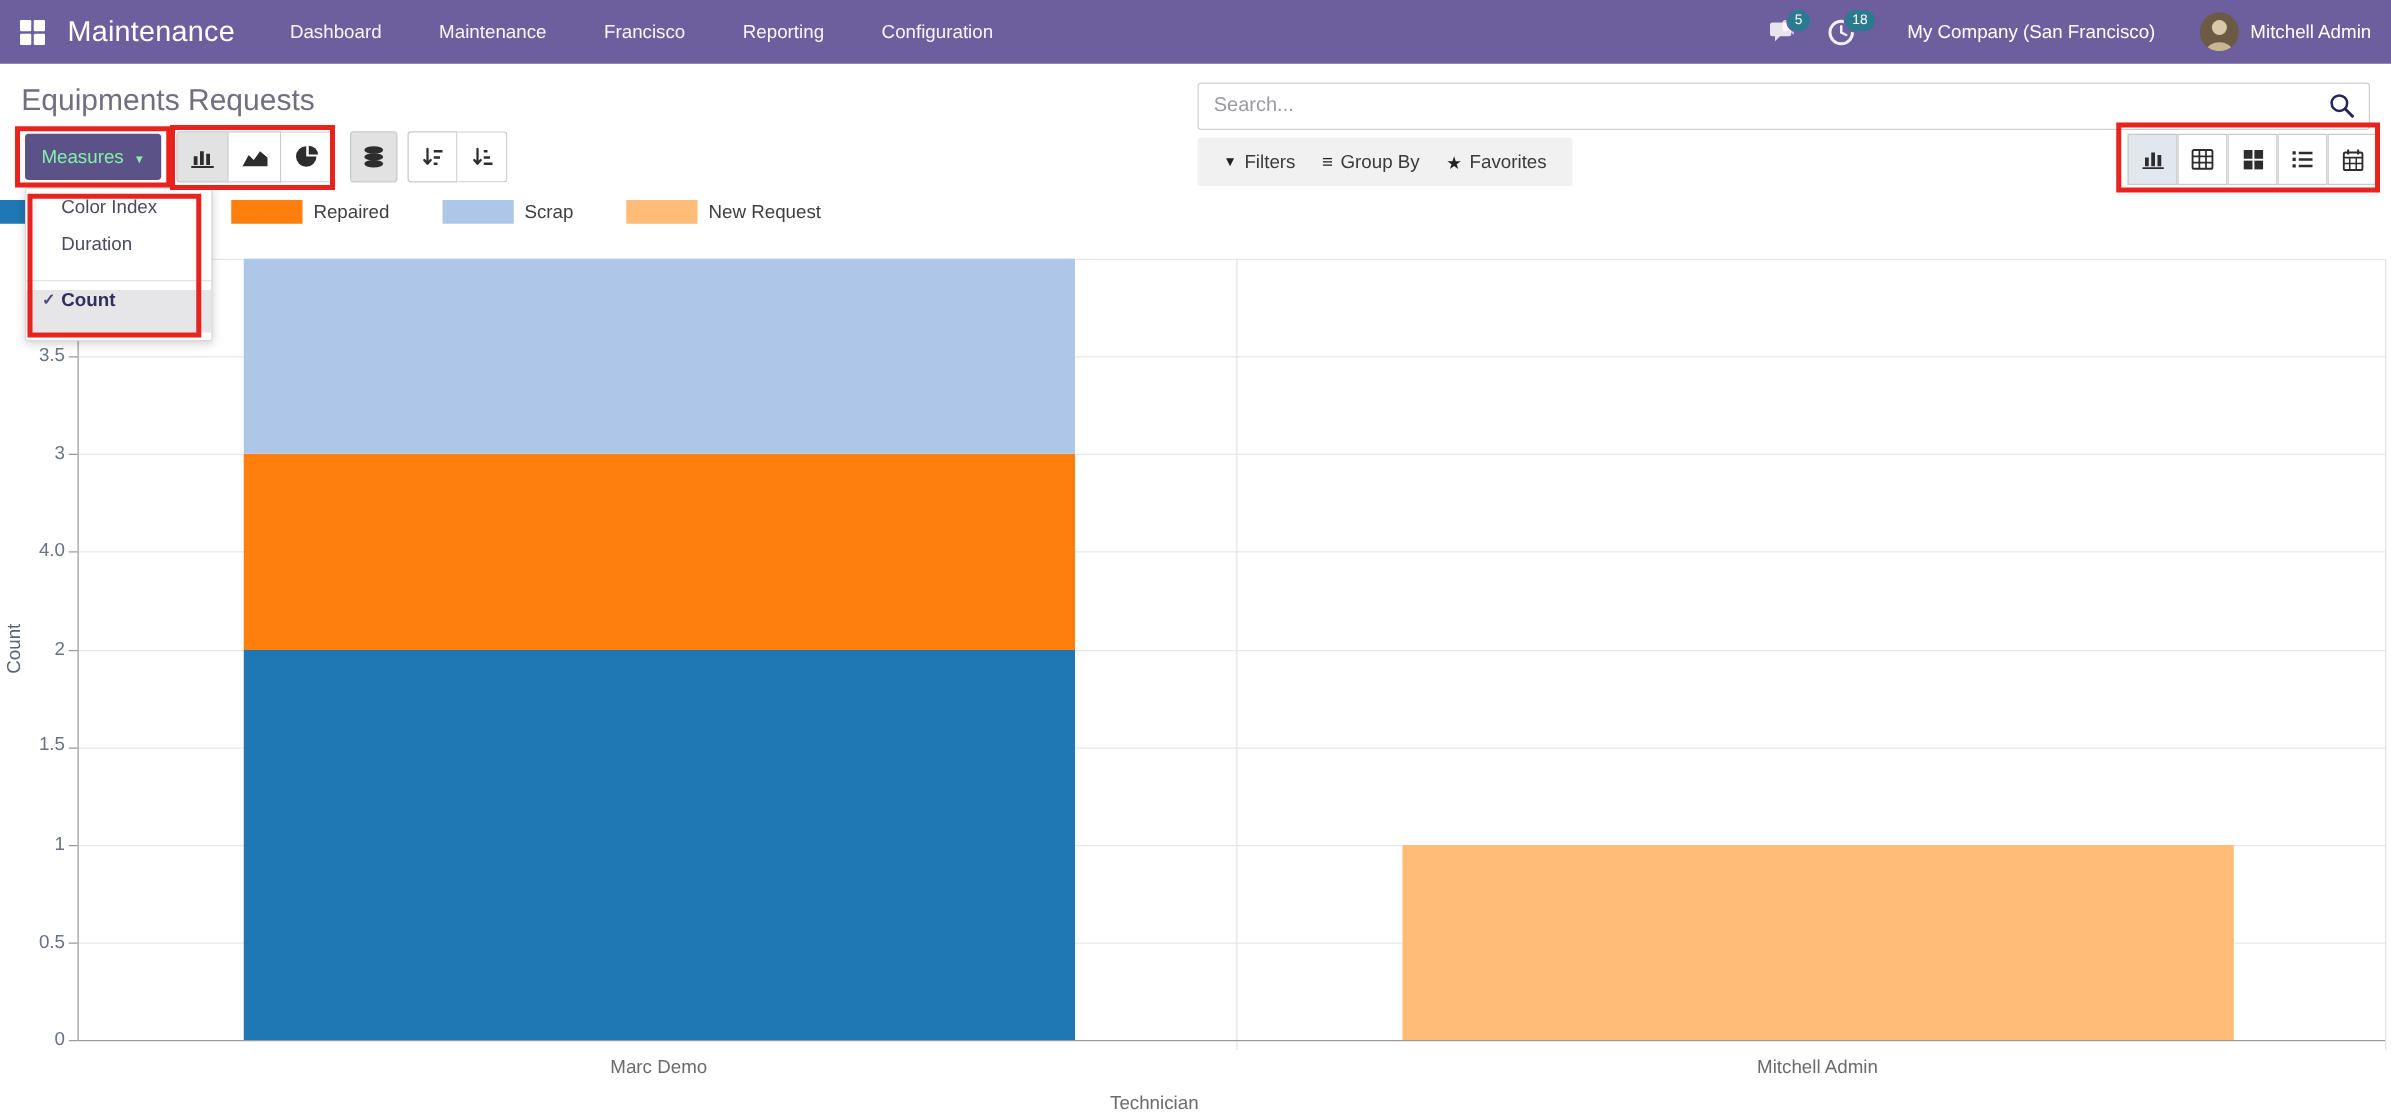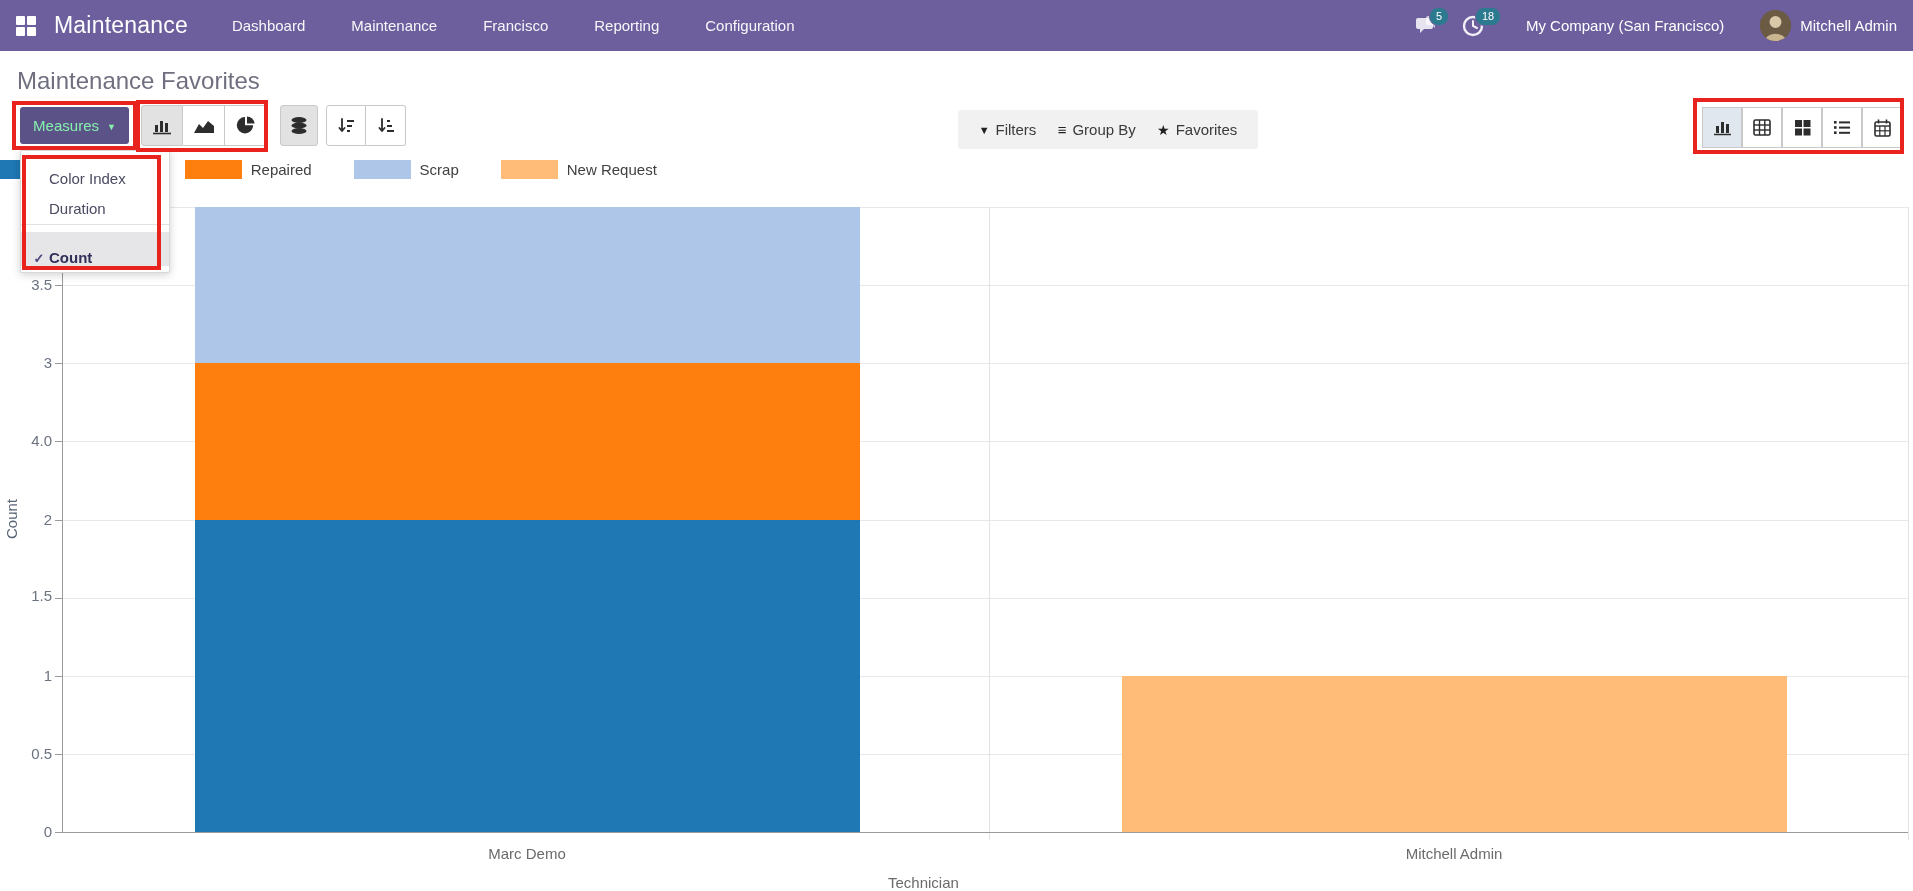--- a/index.html
+++ b/index.html
@@ -41,21 +41,21 @@
   .filter-bar{position:absolute;left:958px;top:110px;width:300px;height:39px;background:#f1f1f1;border-radius:3px;display:flex;align-items:center;justify-content:space-around;font-size:15px;color:#3a3a3a;padding:0 10px;box-sizing:border-box;}
   .filter-item{display:flex;align-items:center;gap:6px;cursor:pointer;white-space:nowrap;}
   .filter-item .glyph{font-size:11px;color:#222;}
   .filter-item .glyph.star{font-size:14px;}
   .switcher{position:absolute;left:1702px;top:107px;display:flex;}
   .switcher .btn{width:40px;height:41px;}
   .switcher .btn.active{background:#e0e7ee;}
 
   
   .dropdown{position:absolute;left:20px;top:150px;width:148px;background:#fff;border:1px solid #d8d8d8;border-radius:2px;box-shadow:0 2px 8px rgba(0,0,0,.18);padding:6px 0;z-index:50;font-size:15px;color:#4a4a60;}
-  .dd-item{display:flex;align-items:flex-end;height:30px;cursor:pointer;}
+  .dd-item{display:flex;align-items:flex-start;height:30px;cursor:pointer;}
   .dd-check{width:20px;flex:none;text-align:center;font-size:13px;color:#4f4880;margin-left:8px;font-weight:bold;}
   .dd-divider{height:1px;background:#e2e2e2;margin:7px 0;}
   .dd-item.selected{background:#e6e6e9;height:34px;font-weight:bold;color:#30305a;}
 
   
   .redbox{position:absolute;border:4px solid #e8231d;z-index:60;pointer-events:none;}
 
   
   #plot{position:absolute;left:0;top:0;width:1913px;height:891px;z-index:1;}
   .gridline-h{position:absolute;height:1px;background:#e8e8e8;}
@@ -114,21 +114,30 @@
             <rect width="31" height="31" fill="#6b5b45"></rect>
             <circle cx="15.5" cy="12" r="6" fill="#d9c9a8"></circle>
             <path d="M4 31 a12 10 0 0 1 23 0 z" fill="#c9b690"></path>
           </svg>
         </div>
         <div class="username">Mitchell Admin</div>
       </div>
     </div>
   </div>
 
-  <div class="page-title">Maintenance Favorites</div>
+  <div class="page-title">Equipments Requests</div>
+  <div class="search-wrap">
+    <input class="search-input" type="text" placeholder="Search..." style="">
+    <span class="search-icon">
+      <svg width="21" height="21" viewBox="0 0 21 21">
+        <circle cx="8.5" cy="8.5" r="6.2" fill="none" stroke="#24245c" stroke-width="2"></circle>
+        <line x1="13.2" y1="13.2" x2="19" y2="19" stroke="#24245c" stroke-width="2.4" stroke-linecap="round"></line>
+      </svg>
+    </span>
+  </div>
 
   <button class="measures-btn">
     <span>Measures</span>
     <span class="caret">▼</span>
   </button>
 
   <div class="btn-group" style="left:141px;top:105px;">
     <div class="btn active">
       <svg width="20" height="18" viewBox="0 0 20 18">
         <rect x="3" y="8" width="3" height="7" fill="#2d2d2d"></rect>

